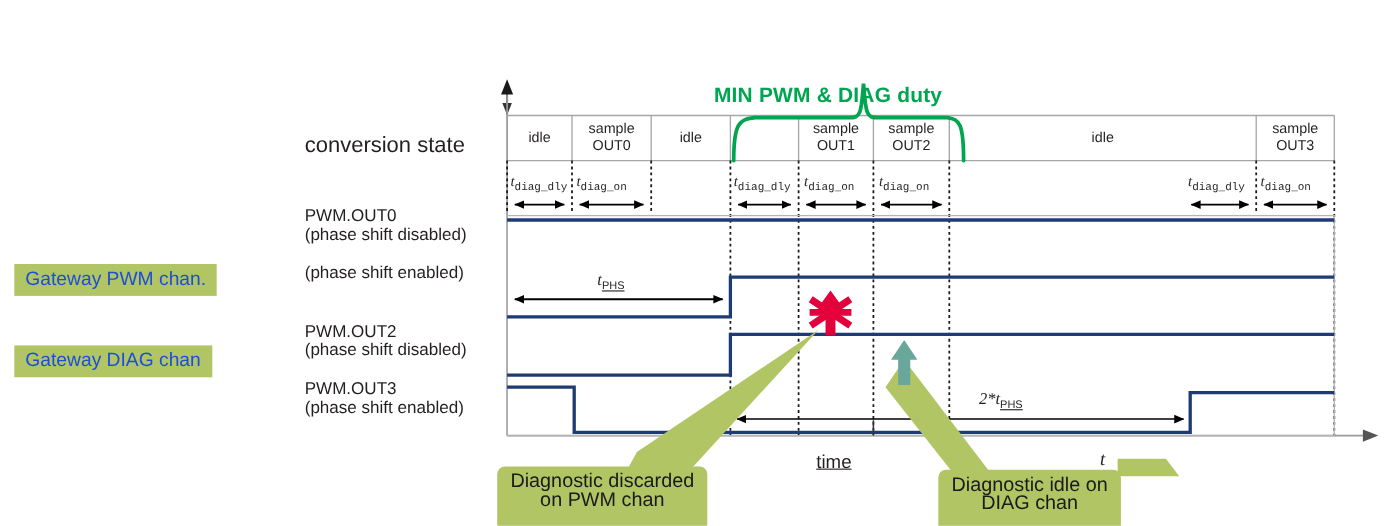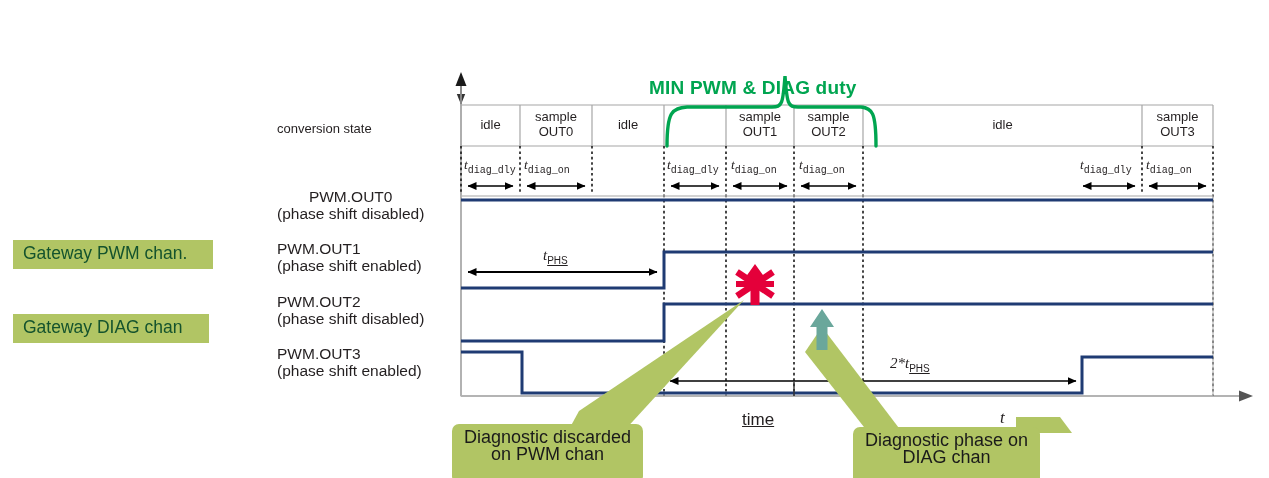--- a/index.html
+++ b/index.html
@@ -30,21 +30,21 @@
 
   
   .lbl-row {
     font-size: 15.5px;
     color: #231f20;
     line-height: 17px;
     white-space: nowrap;
     font-family: "Liberation Sans", sans-serif;
   }
   .lbl-conv {
-    font-size: 13px;
+    font-size: 20px;
     color: #231f20;
     white-space: nowrap;
   }
   .cell-txt {
     font-size: 13px;
     color: #231f20;
     text-align: center;
     line-height: 15px;
     white-space: nowrap;
   }
@@ -90,23 +90,23 @@
     font-size: 17px;
     color: #231f20;
     font-family: "Liberation Serif", serif;
     font-style: italic;
     white-space: nowrap;
   }
 
   
   .chip {
     background: #b1c564;
-    color: #14532d;
+    color: #1d4ed8;
     font-size: 17.5px;
-    padding: 3px 26px 5px 10px;
+    padding: 3px 10px 5px 10px;
     white-space: nowrap;
     font-family: "Liberation Sans", sans-serif;
   }
 
   
   .bubble {
     background: #b1c564;
     color: #1a1a1a;
     font-size: 18px;
     border-radius: 7px;
@@ -304,27 +304,26 @@
 
   <div class="abs tphs" style="left:543px; top:247px;">
     <span></span><span>t</span><sub>PHS</sub>
   </div>
   <div class="abs tphs" style="left:890px; top:355px;">
     <span>2*</span><span>t</span><sub>PHS</sub>
   </div>
 
   <div class="abs lbl-conv" style="left:277px; top:121px;">conversion state</div>
 
-  <div class="abs lbl-row" style="left:277px; top:188px;text-align:center;">
+  <div class="abs lbl-row" style="left:277px; top:188px;">
     <div>PWM.OUT0</div>
     <div>(phase shift disabled)</div>
   </div>
 
   <div class="abs lbl-row" style="left:277px; top:240px;">
-    <div>PWM.OUT1</div>
     <div>(phase shift enabled)</div>
   </div>
 
   <div class="abs lbl-row" style="left:277px; top:293px;">
     <div>PWM.OUT2</div>
     <div>(phase shift disabled)</div>
   </div>
 
   <div class="abs lbl-row" style="left:277px; top:345px;">
     <div>PWM.OUT3</div>
@@ -338,17 +337,17 @@
 
   <div class="abs time-lbl" style="left:742px; top:410px;">time</div>
   <div class="abs t-italic" style="left:1000px; top:408px;">t</div>
 
   <div class="abs bubble" style="left:452px; top:424px;">
     <div>Diagnostic discarded</div>
     <div>on PWM chan</div>
   </div>
 
   <div class="abs bubble" style="left:853px; top:427px;">
-    <div>Diagnostic phase on</div>
+    <div>Diagnostic idle on</div>
     <div>DIAG chan</div>
   </div>
 
 </div>
 
 </body></html>

